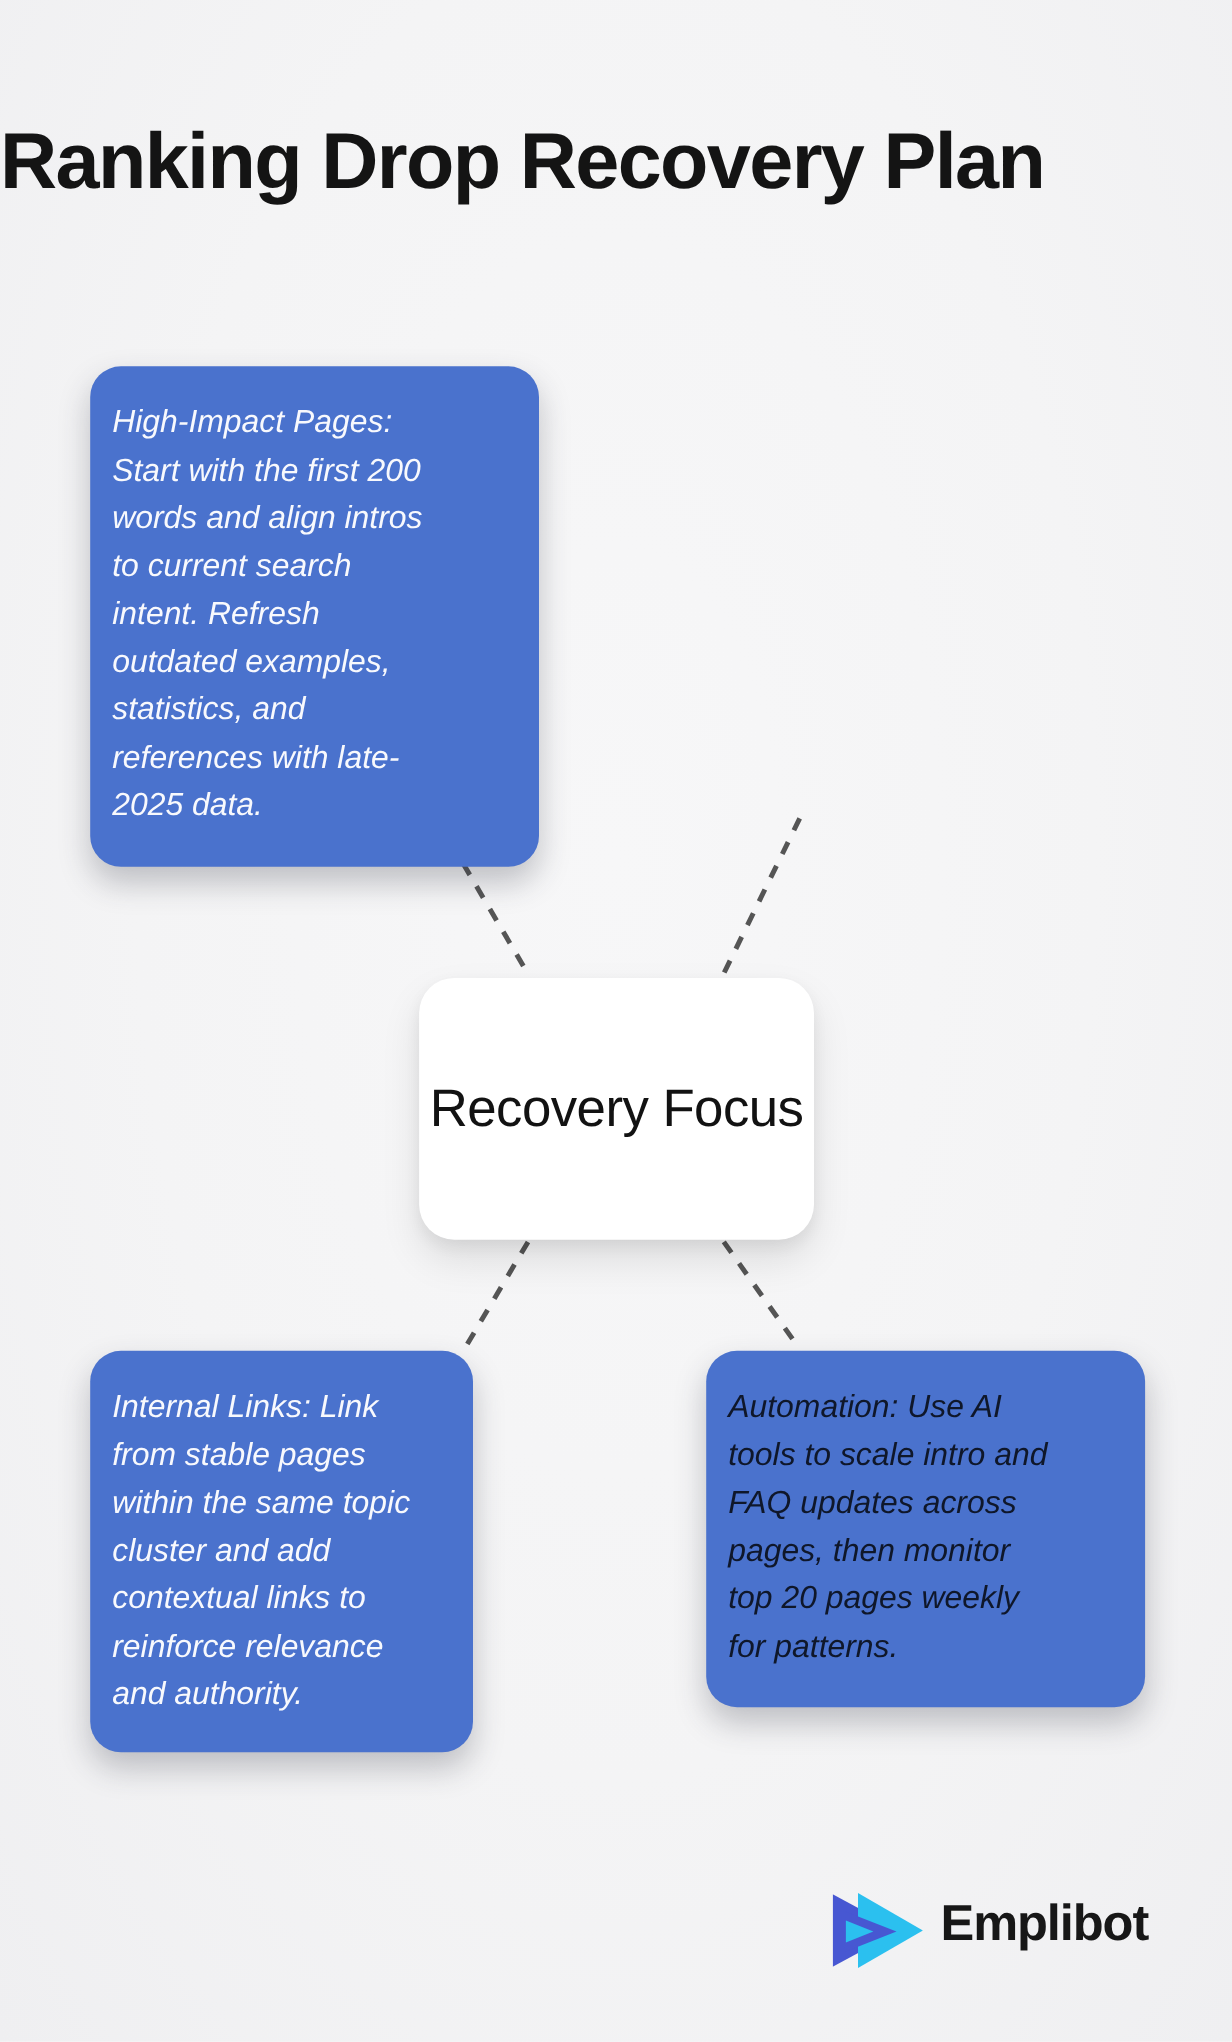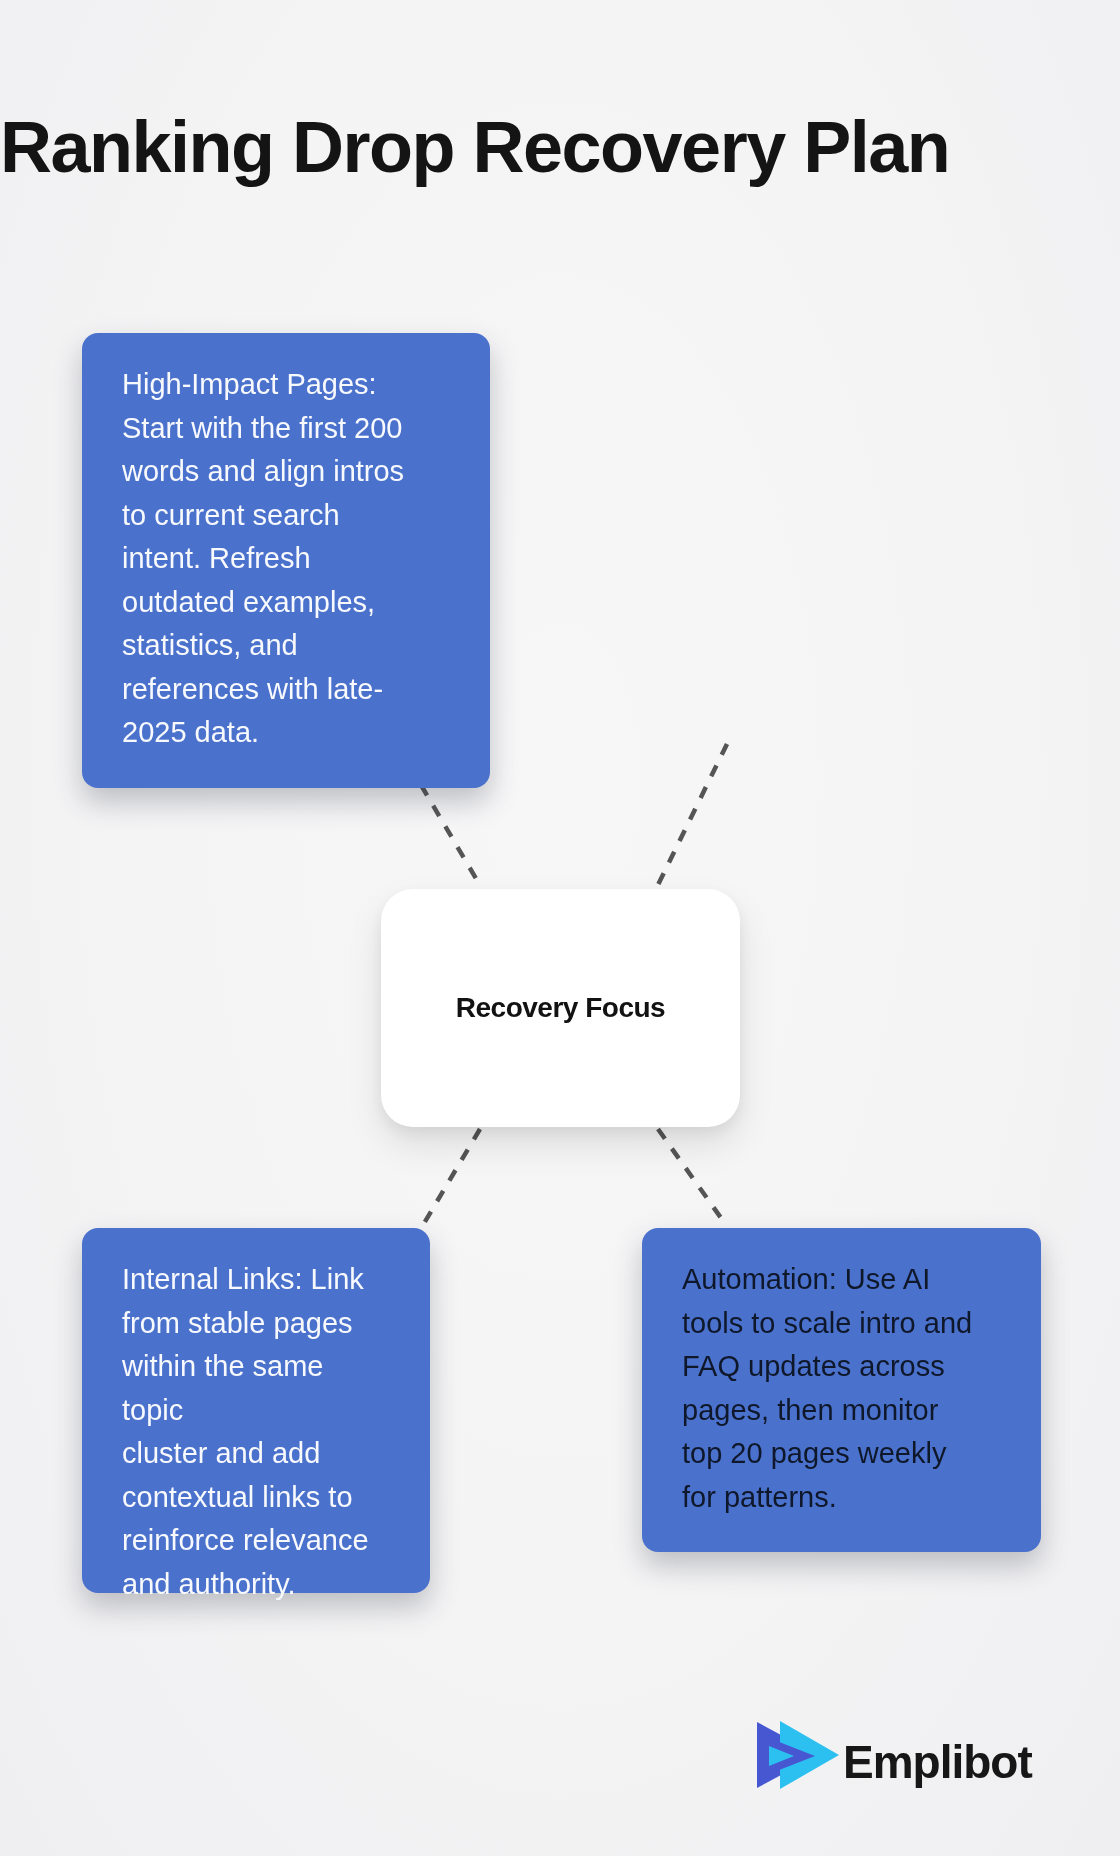--- a/index.html
+++ b/index.html
@@ -32,24 +32,25 @@
   .connectors {
     position: absolute;
     left: 0;
     top: 0;
     width: 1120px;
     height: 1856px;
   }
   .node {
     position: absolute;
     box-sizing: border-box;
-    border-radius: 16px;
-    padding: 30px 40px;
+    border-radius: 28px;
+    padding: 30px 20px;
     background: #4a72cd;
     box-shadow: 0 14px 28px rgba(50, 55, 70, 0.28);
+    font-style: italic;
   }
   .node--top-left     { left: 82px;  top: 333px;  width: 408px; height: 455px; }
   .node--top-right    { left: 642px; top: 333px;  width: 399px; height: 412px; }
   .node--bottom-left  { left: 82px;  top: 1228px; width: 348px; height: 365px; }
   .node--bottom-right { left: 642px; top: 1228px; width: 399px; height: 324px; }
   .node__text {
     margin: 0;
     font-size: 29px;
     line-height: 1.5;
     color: #f8f9fd;
@@ -63,32 +64,32 @@
     height: 238px;
     box-sizing: border-box;
     background: #ffffff;
     border-radius: 32px;
     box-shadow: 0 18px 36px rgba(0, 0, 0, 0.10), 0 6px 14px rgba(0, 0, 0, 0.06);
     display: flex;
     align-items: center;
     justify-content: center;
   }
   .center-node__label {
-    font-size: 28px;
-    font-weight: 700;
+    font-size: 48px;
+    font-weight: 400;
     letter-spacing: -0.5px;
     color: #121212;
   }
   .logo {
     position: absolute;
     left: 757px;
     top: 1721px;
     display: flex;
-    align-items: flex-end;
-    gap: 4px;
+    align-items: flex-start;
+    gap: 16px;
   }
   .logo__icon { display: block; }
   .logo__text {
     font-size: 46px;
     font-weight: 700;
     letter-spacing: -1px;
     color: #171717;
   }
 </style>
 </head>

